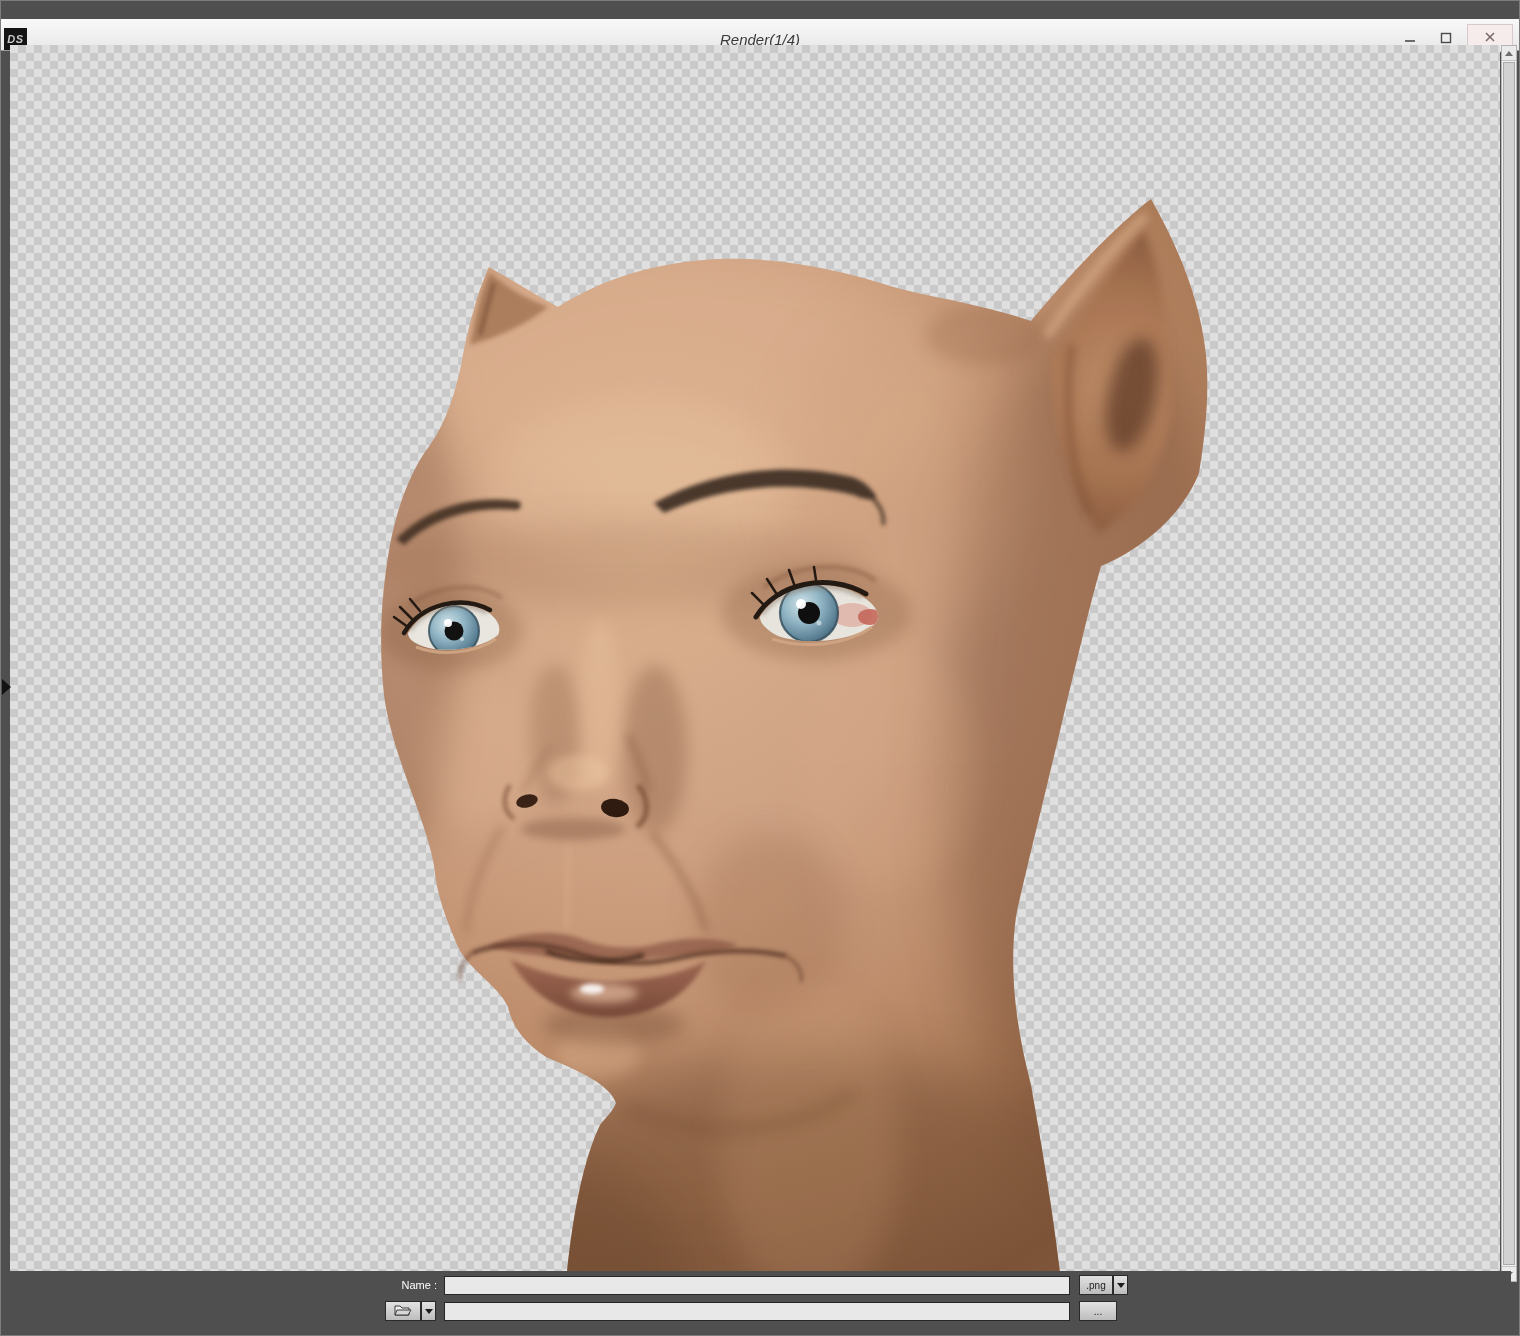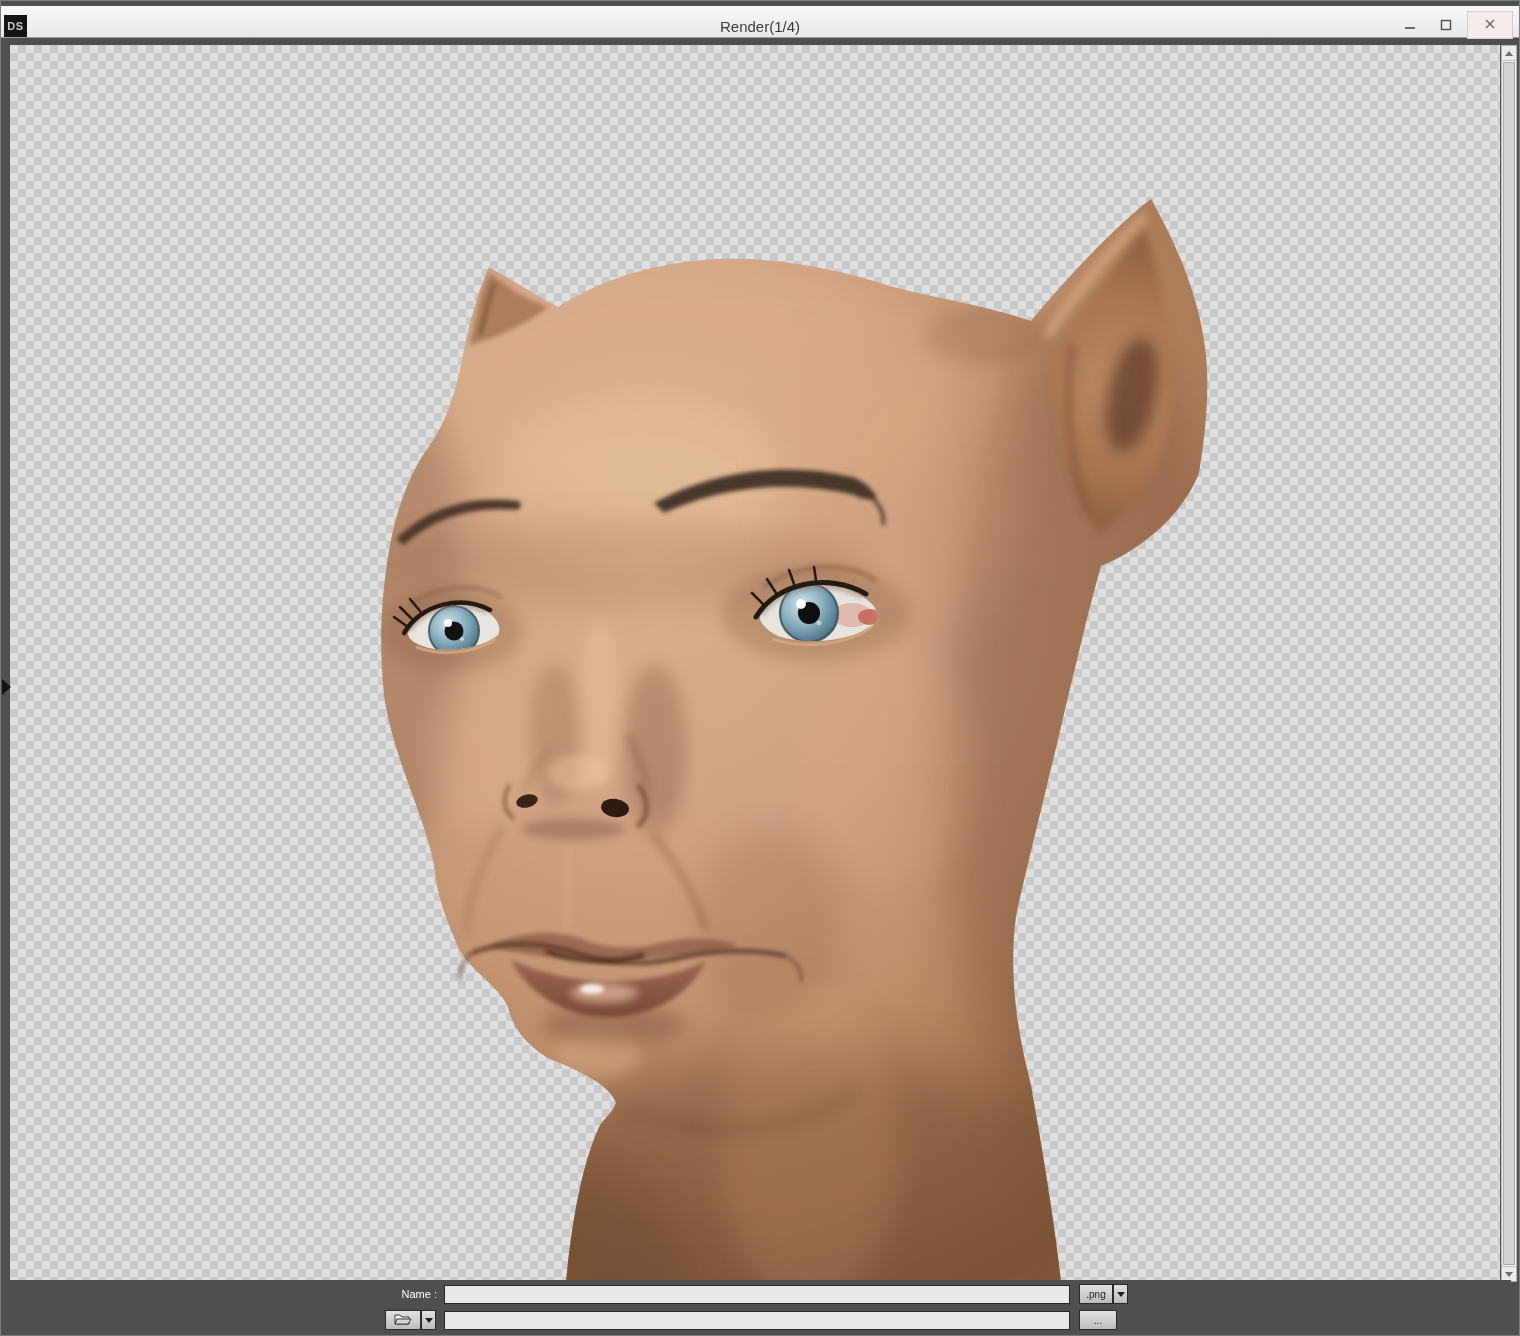--- a/index.html
+++ b/index.html
@@ -1,21 +1,21 @@
 <!DOCTYPE html>
 <html><head>
 <meta charset="utf-8">
 <style>
   html,body{margin:0;padding:0;background:#222;}
   *{box-sizing:border-box;font-family:"Liberation Sans",sans-serif;}
   .window{position:relative;width:1520px;height:1336px;background:#4f4f4f;border:1px solid #7c7c7c;overflow:hidden;}
 
   
-  .titlebar{position:absolute;top:5px;left:0;right:0;height:32px;
-    background:linear-gradient(#f8f8f8,#e9e9e9);border-bottom:1px solid #9a9a9a;}
+  .titlebar{position:absolute;top:18px;left:0;right:0;height:32px;
+    background:linear-gradient(#f8f8f8,#e9e9e9);border-bottom:1px solid #9a9a9a;font-style:italic;}
   .app-logo{position:absolute;left:3px;top:9px;width:23px;height:22px;background:#141414;
     color:#c9c9c9;font-size:11px;font-weight:bold;display:flex;align-items:center;justify-content:center;letter-spacing:.5px;}
   .title-text{position:absolute;left:0;right:0;top:0;height:40px;display:flex;align-items:center;justify-content:center;
     color:#3a3a3a;font-size:15px;}
   .win-controls{position:absolute;right:6px;top:5px;display:flex;align-items:center;gap:6px;}
   .win-btn{width:30px;height:28px;display:flex;align-items:center;justify-content:center;}
   .win-btn svg{display:block;}
   .close-btn{width:46px;height:28px;background:#f6ecec;border:1px solid #d8caca;display:flex;align-items:center;justify-content:center;}
 
   
@@ -34,21 +34,21 @@
   .vs-arrow.down{bottom:0;border-top:1px solid #c2c2c2;}
   .tri-up{width:0;height:0;border-left:4px solid transparent;border-right:4px solid transparent;border-bottom:5px solid #6e6e6e;}
   .tri-down{width:0;height:0;border-left:4px solid transparent;border-right:4px solid transparent;border-top:5px solid #6e6e6e;}
   .vs-thumb{position:absolute;left:1px;top:16px;width:12px;height:1203px;background:#d2d2d2;border:1px solid #a8a8a8;}
 
   
   .splitter-arrow{position:absolute;left:1px;top:678px;width:0;height:0;
     border-left:9px solid #131313;border-top:8px solid transparent;border-bottom:8px solid transparent;}
 
   
-  .footer{position:absolute;left:0;right:8px;bottom:0;height:55px;background:#4f4f4f;}
+  .footer{position:absolute;left:0;right:8px;bottom:0;height:64px;background:#4f4f4f;}
   .f-row{position:absolute;left:0;right:0;height:24px;display:flex;align-items:center;}
   .f-row.r1{top:2px;}
   .f-row.r2{top:28px;}
   .f-label{position:absolute;left:336px;width:100px;text-align:right;color:#ffffff;font-size:11px;}
   .f-input{position:absolute;left:443px;width:626px;height:19px;background:#e8e8e8;border:1px solid #262626;
     font-size:11px;color:#222;padding:0 4px;outline:none;}
   .f-btn{position:absolute;height:20px;background:linear-gradient(#e2e2e2,#bdbdbd);border:1px solid #2a2a2a;
     color:#1c1c1c;font-size:10px;display:flex;align-items:center;justify-content:center;cursor:default;}
   .fmt-btn{left:1078px;width:34px;}
   .fmt-drop{left:1112px;width:15px;}

